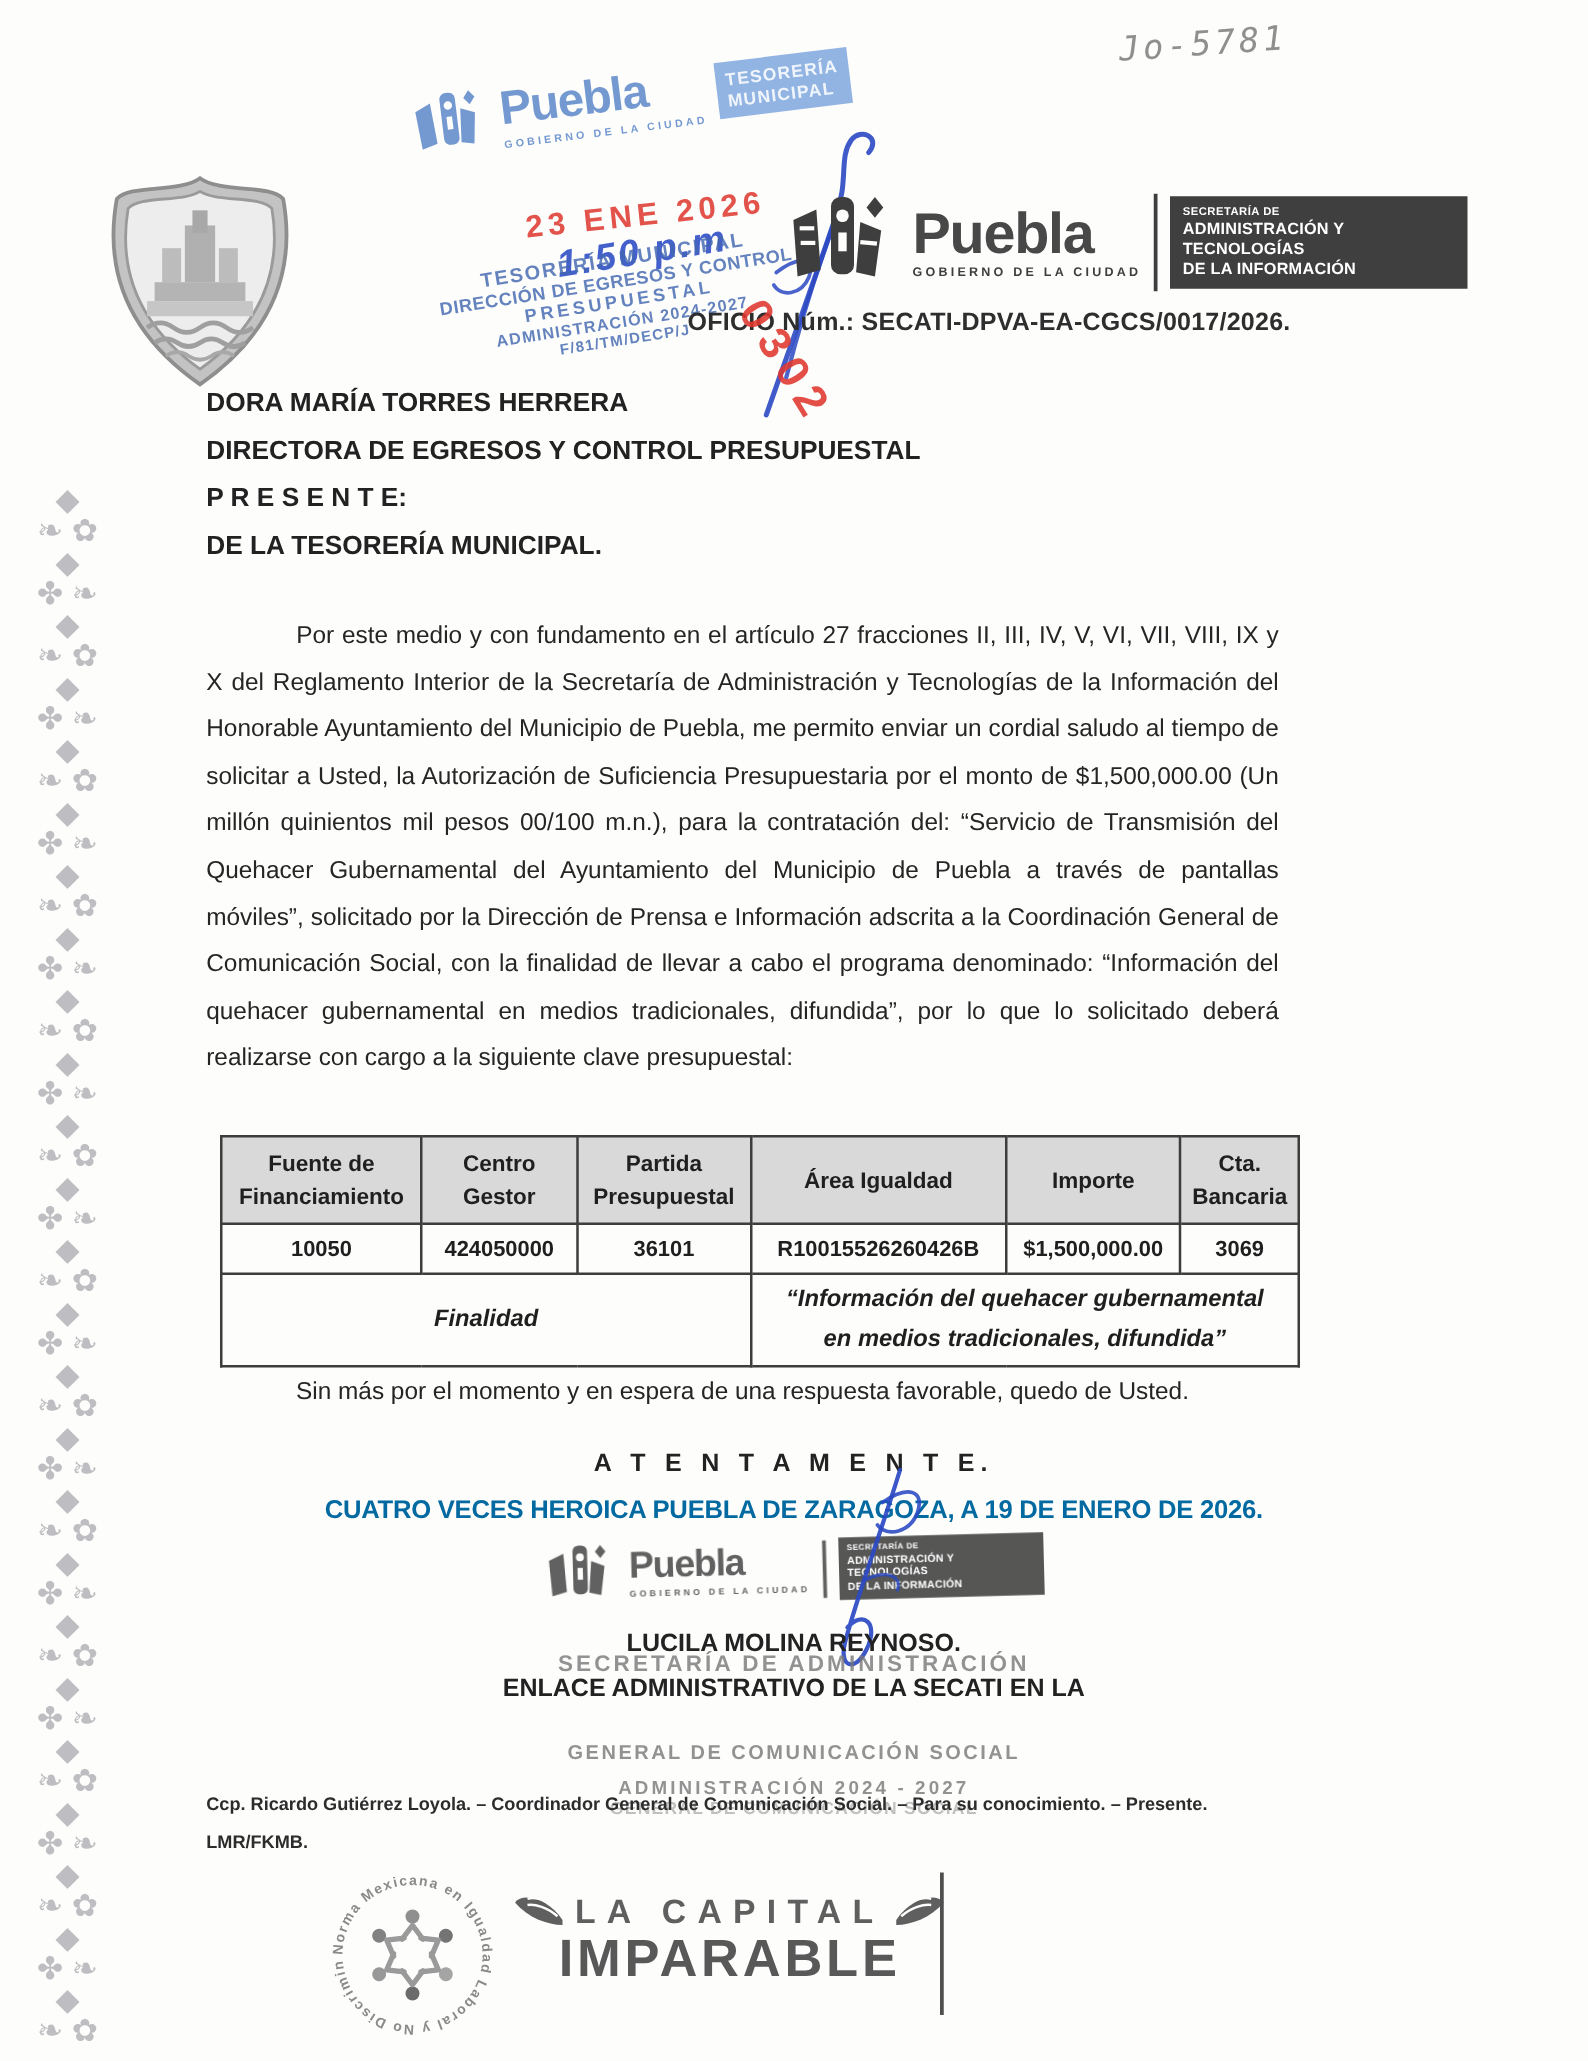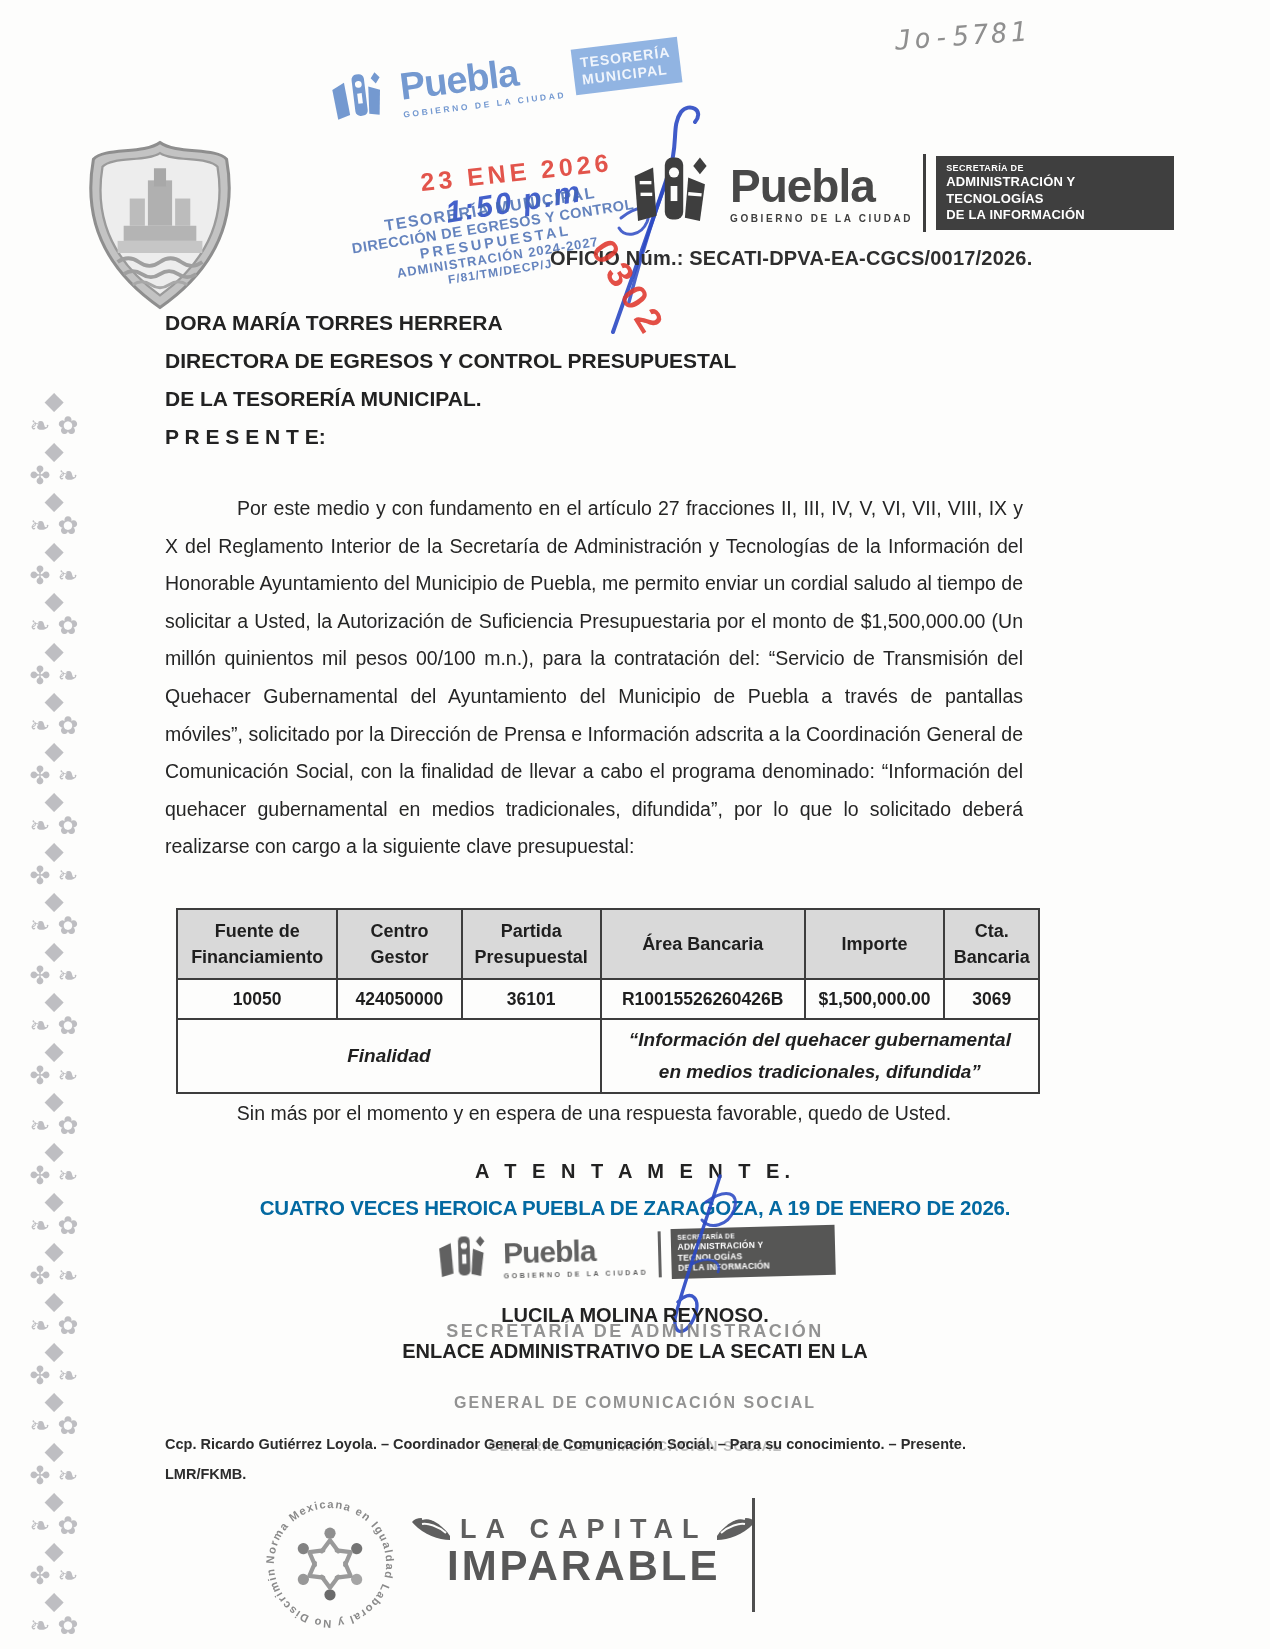--- a/index.html
+++ b/index.html
@@ -245,22 +245,22 @@
     </span>
   </div>
 
   <div class="abs oficio">OFICIO Núm.: SECATI-DPVA-EA-CGCS/0017/2026.</div>
 
   <div class="abs red-folio">0302</div>
 
   <div class="abs addressee">
     <div>DORA MARÍA TORRES HERRERA</div>
     <div>DIRECTORA DE EGRESOS Y CONTROL PRESUPUESTAL</div>
+    <div>P R E S E N T E:</div>
     <div>DE LA TESORERÍA MUNICIPAL.</div>
-    <div>P R E S E N T E:</div>
   </div>
 
   <p class="abs body-par" style="margin:0;">
     <span>Por este medio y con fundamento en el artículo 27 fracciones II, III, IV, V, VI, VII, VIII, IX y X del Reglamento Interior de la Secretaría de Administración y Tecnologías de la Información del Honorable Ayuntamiento del Municipio de Puebla, me permito enviar un cordial saludo al tiempo de solicitar a Usted, la </span><span class="b">Autorización de Suficiencia Presupuestaria</span><span> por el monto de </span><span class="b">$1,500,000.00 (Un millón quinientos mil pesos 00/100 m.n.),</span><span> para la contratación del: </span><span class="b">“Servicio de Transmisión del Quehacer Gubernamental del Ayuntamiento del Municipio de Puebla a través de pantallas móviles”,</span><span> solicitado por la Dirección de Prensa e Información adscrita a la Coordinación General de Comunicación Social, con la finalidad de llevar a cabo el programa denominado: “Información del quehacer gubernamental en medios tradicionales, difundida”,  por lo que lo solicitado deberá realizarse con cargo a la siguiente clave presupuestal:</span>
   </p>
 
   <table class="abs ptable">
     <tbody>
         <tr>
       <th style="width:158px;">
@@ -269,21 +269,21 @@
           </th>
       <th style="width:128px;">
         <div>Centro</div>
         <div>Gestor</div>
           </th>
       <th style="width:136px;">
         <div>Partida</div>
         <div>Presupuestal</div>
           </th>
       <th style="width:210px;">
-        <div>Área Bancaria</div>
+        <div>Área Igualdad</div>
           </th>
       <th style="width:140px;">
         <div>Importe</div>
           </th>
       <th style="width:88px;">
         <div>Cta.</div>
         <div>Bancaria</div>
           </th>
     </tr>
     <tr>
@@ -333,20 +333,21 @@
       <path d="M72,8 C58,54 38,108 28,146 C23,166 36,170 45,152 C56,130 42,120 30,134" stroke="#2b49c3" stroke-width="3.4" stroke-linecap="round" opacity=".92"></path>
       <path d="M58,34 C78,20 92,24 86,42 C80,58 62,62 54,52" stroke="#2b49c3" stroke-width="3" stroke-linecap="round" opacity=".88"></path>
       <path d="M44,96 C60,88 74,92 70,104" stroke="#2b49c3" stroke-width="2.6" stroke-linecap="round" opacity=".8"></path>
     </svg>
   </div>
 
   <div class="abs sigline sig-name">LUCILA MOLINA REYNOSO.</div>
   <div class="abs sigline overlay ov1">SECRETARÍA DE ADMINISTRACIÓN</div>
   <div class="abs sigline sig-role1">ENLACE ADMINISTRATIVO DE LA SECATI EN LA</div>
   <div class="abs sigline overlay ov2">GENERAL DE COMUNICACIÓN SOCIAL</div>
+  <div class="abs sigline overlay ov3">ADMINISTRACIÓN 2024 - 2027</div>
   <div class="abs sigline overlay ov4">GENERAL DE COMUNICACIÓN SOCIAL</div>
 
   <div class="abs ccp">Ccp. Ricardo Gutiérrez Loyola. – Coordinador General de Comunicación Social. – Para su conocimiento. – Presente.</div>
   <div class="abs initials">LMR/FKMB.</div>
 
   <div class="abs norma">
     <svg width="140" height="140" viewBox="0 0 100 100">
       <defs>
           <path id="circ" d="M50,50 m-40,0 a40,40 0 1,1 80,0 a40,40 0 1,1 -80,0"></path>
         </defs>

